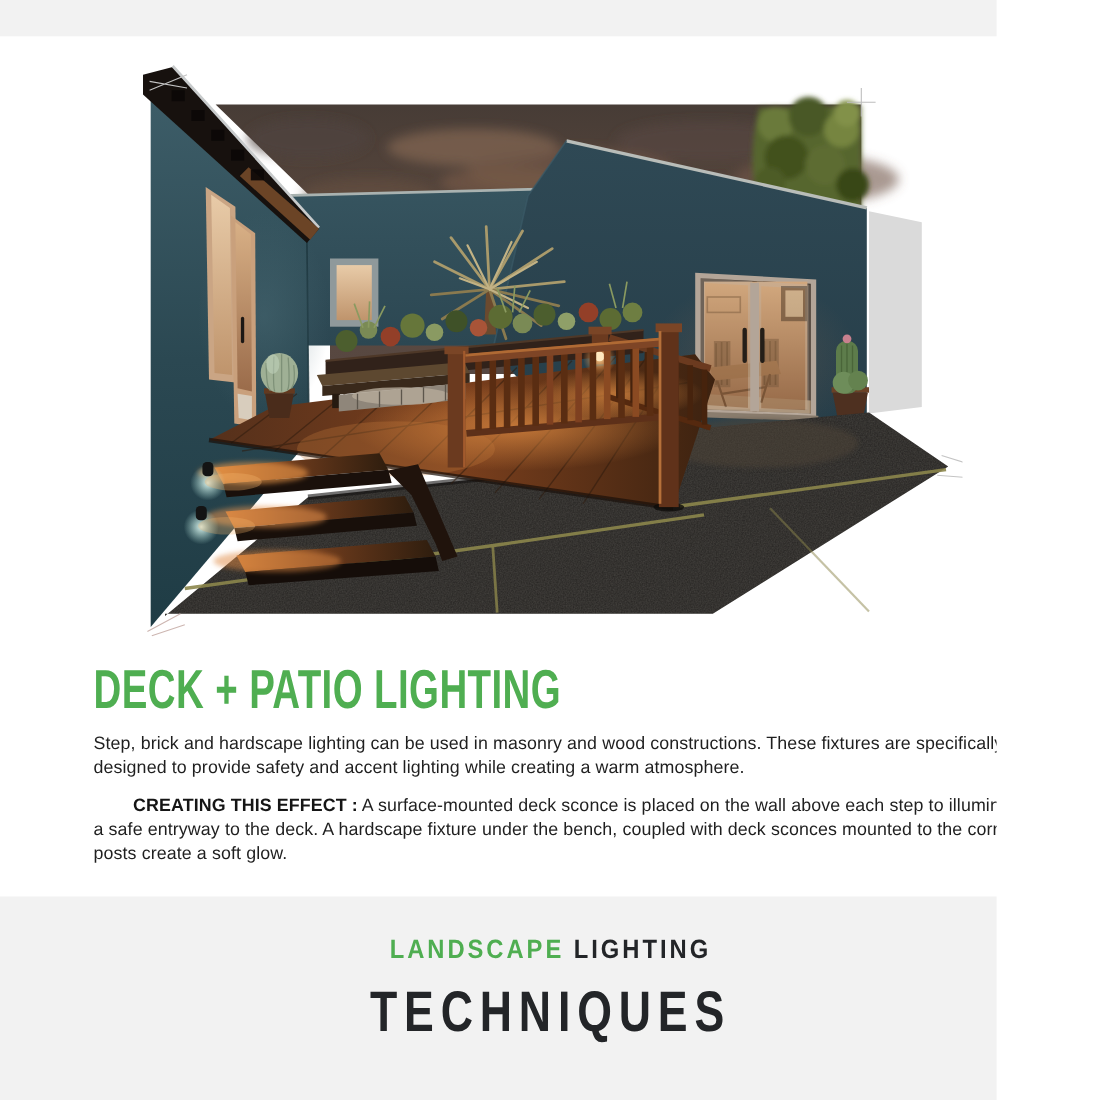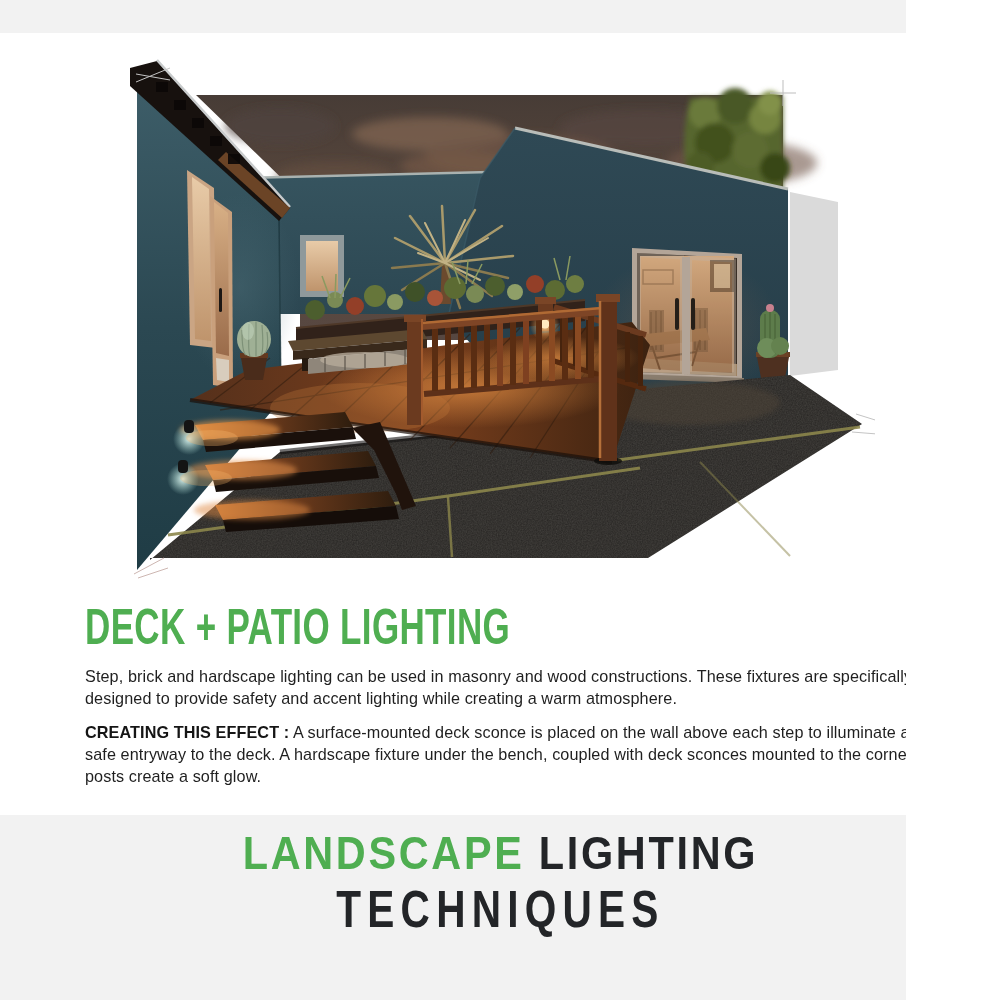--- a/index.html
+++ b/index.html
@@ -5,23 +5,23 @@
   html,body{margin:0;padding:0;}
   .page{position:relative;width:906px;height:1000px;background:#ffffff;overflow:hidden;
         font-family:"Liberation Sans",sans-serif;}
   .band-top{position:absolute;left:0;top:0;width:1000px;height:33px;background:#f2f2f2;}
   .art{position:absolute;left:130px;top:58px;width:745px;height:525px;}
   .article{position:absolute;left:85px;top:604px;width:856px;}
   .article h1{margin:0 0 13px 0;font-size:50px;line-height:0.95;font-weight:bold;
               color:#4fae51;letter-spacing:0.5px;white-space:nowrap;
               transform:scaleX(0.70);transform-origin:left center;}
   .article p{margin:0 0 12px 0;font-size:16.2px;line-height:22px;color:#1f1f1f;letter-spacing:0.1px;}
-  .article p b{font-weight:bold;color:#151515;}
+  .article p b{font-weight:bold;color:#151515;margin-left:36px;}
   .footer{position:absolute;left:0;top:815px;width:1000px;height:185px;background:#f2f2f2;text-align:center;}
-  .f-line1{margin-top:20px;font-size:46px;line-height:36px;font-weight:bold;letter-spacing:3px;white-space:nowrap;}
+  .f-line1{margin-top:31px;font-size:24px;line-height:36px;font-weight:bold;letter-spacing:3px;white-space:nowrap;}
   .f-line1 .scale1{display:inline-block;transform:scaleX(0.9);transform-origin:center;}
   .f-line1 .green{color:#4fae51;}
   .f-line1 .dark{color:#232528;}
   .f-line2{margin-top:5px;font-size:52px;line-height:66px;font-weight:bold;letter-spacing:8px;color:#232528;white-space:nowrap;}
   .f-line2 .scale2{display:inline-block;transform:scaleX(0.78);transform-origin:center;}
 </style>
 </head>
 <body>
 
 <div class="page">

